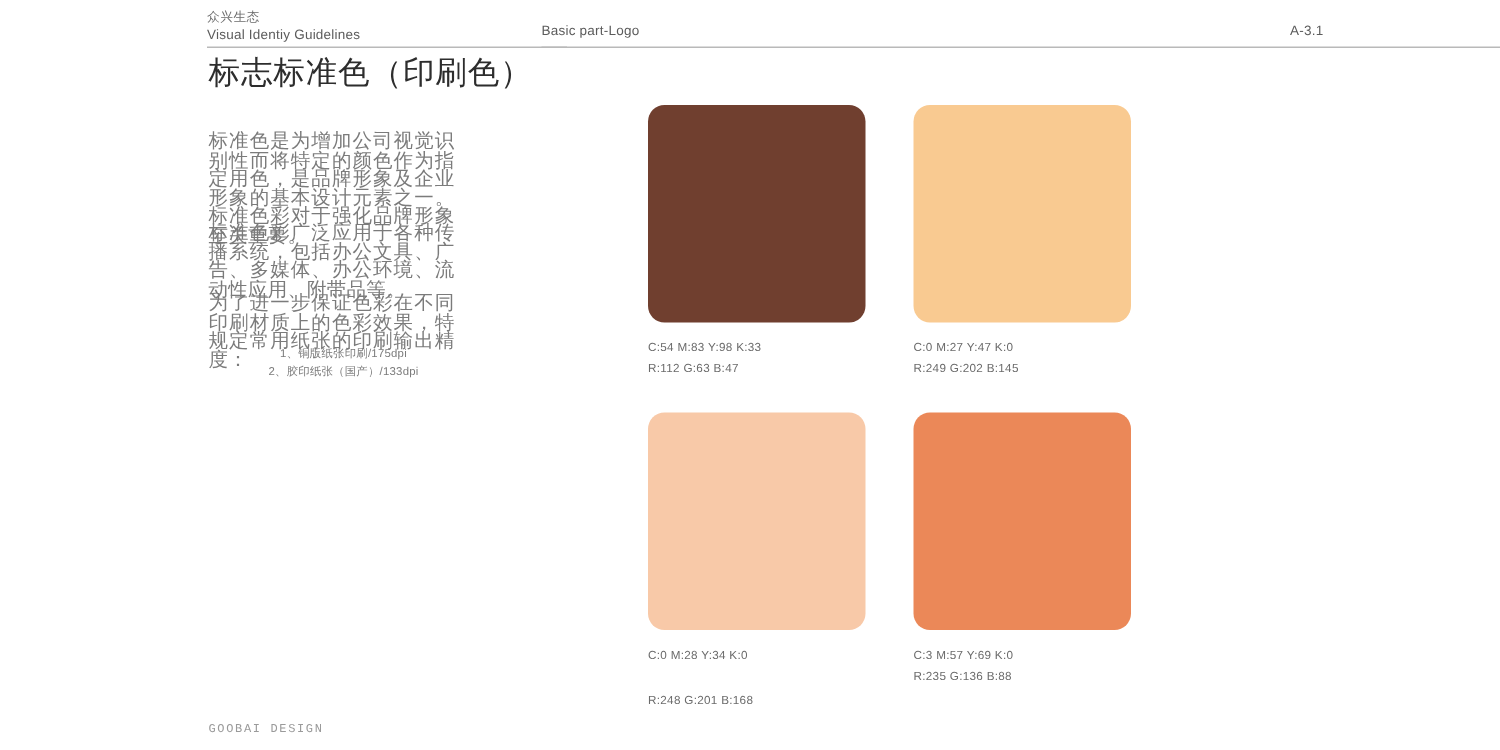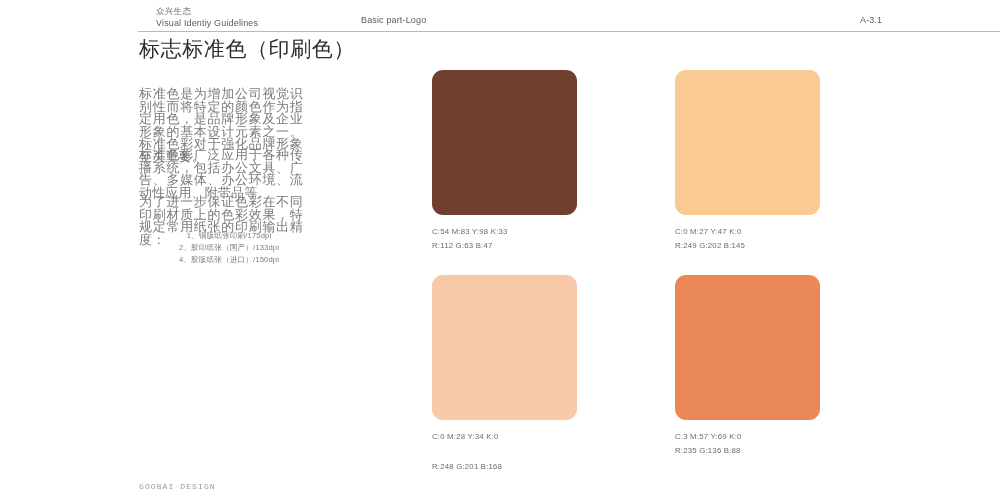--- a/index.html
+++ b/index.html
@@ -19,21 +19,20 @@
     width: 1000px;
     height: 500px;
   }
 
   
   .header-left {
     position: absolute;
     left: 138px;
     top: 6px;
     width: 240px;
-    margin-left: 18px;
   }
   .header-left .cn {
     font-size: 8.5px;
     line-height: 11px;
     color: #6d6d6d;
     letter-spacing: .3px;
   }
   .header-left .en {
     font-size: 9px;
     line-height: 12px;
@@ -118,21 +117,21 @@
 
   
   .swatches {
     position: absolute;
     left: 432px;
     top: 70px;
     width: 352px;
   }
   .sw-row {
     display: flex;
-    gap: 98px;
+    gap: 32px;
   }
   .sw-row + .sw-row { margin-top: 22px; }
   .sw-cell { width: 145px; }
   .sw-chip {
     width: 145px;
     height: 145px;
     border-radius: 11px;
   }
   .sw-meta {
     margin-top: 10px;
@@ -171,21 +170,20 @@
 
   <div class="title">标志标准色（印刷色）</div>
 
   <div class="copy p1">标准色是为增加公司视觉识别性而将特定的颜色作为指定用色，是品牌形象及企业形象的基本设计元素之一。标准色彩对于强化品牌形象至关重要。</div>
   <div class="copy p2">标准色彩广泛应用于各种传播系统，包括办公文具、广告、多媒体、办公环境、流动性应用、附带品等。</div>
   <div class="copy p3">为了进一步保证色彩在不同印刷材质上的色彩效果，特规定常用纸张的印刷输出精度：</div>
 
   <div class="list">
     <div>1、铜版纸张印刷/175dpi</div>
     <div>2、胶印纸张（国产）/133dpi</div>
-    <div>4、胶版纸张（进口）/150dpi</div>
   </div>
 
   <div class="swatches">
 
     <div class="sw-row">
       <div class="sw-cell">
         <div class="sw-chip" style="background-color: rgb(112, 63, 47);"></div>
         <div class="sw-meta">C:54 M:83 Y:98 K:33</div>
         <div class="sw-meta" style="margin-top:0">R:112 G:63 B:47</div>
       </div>

